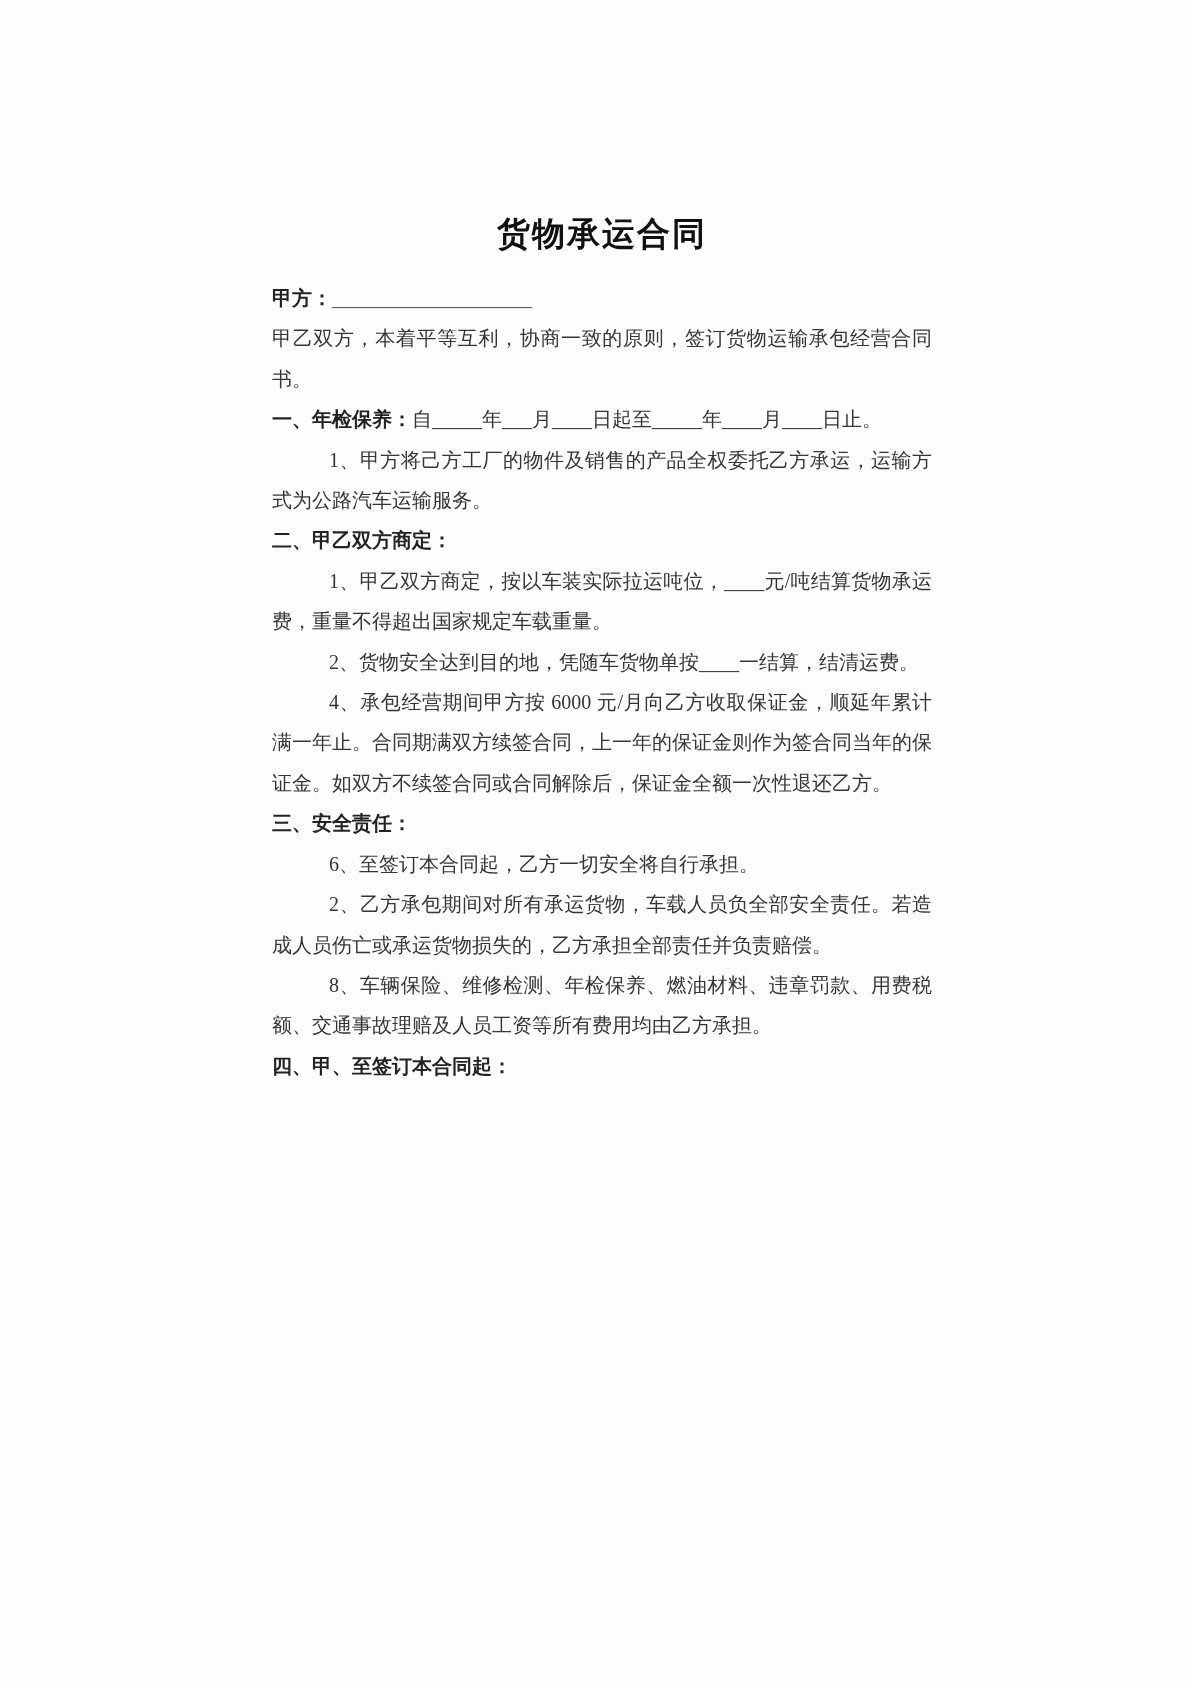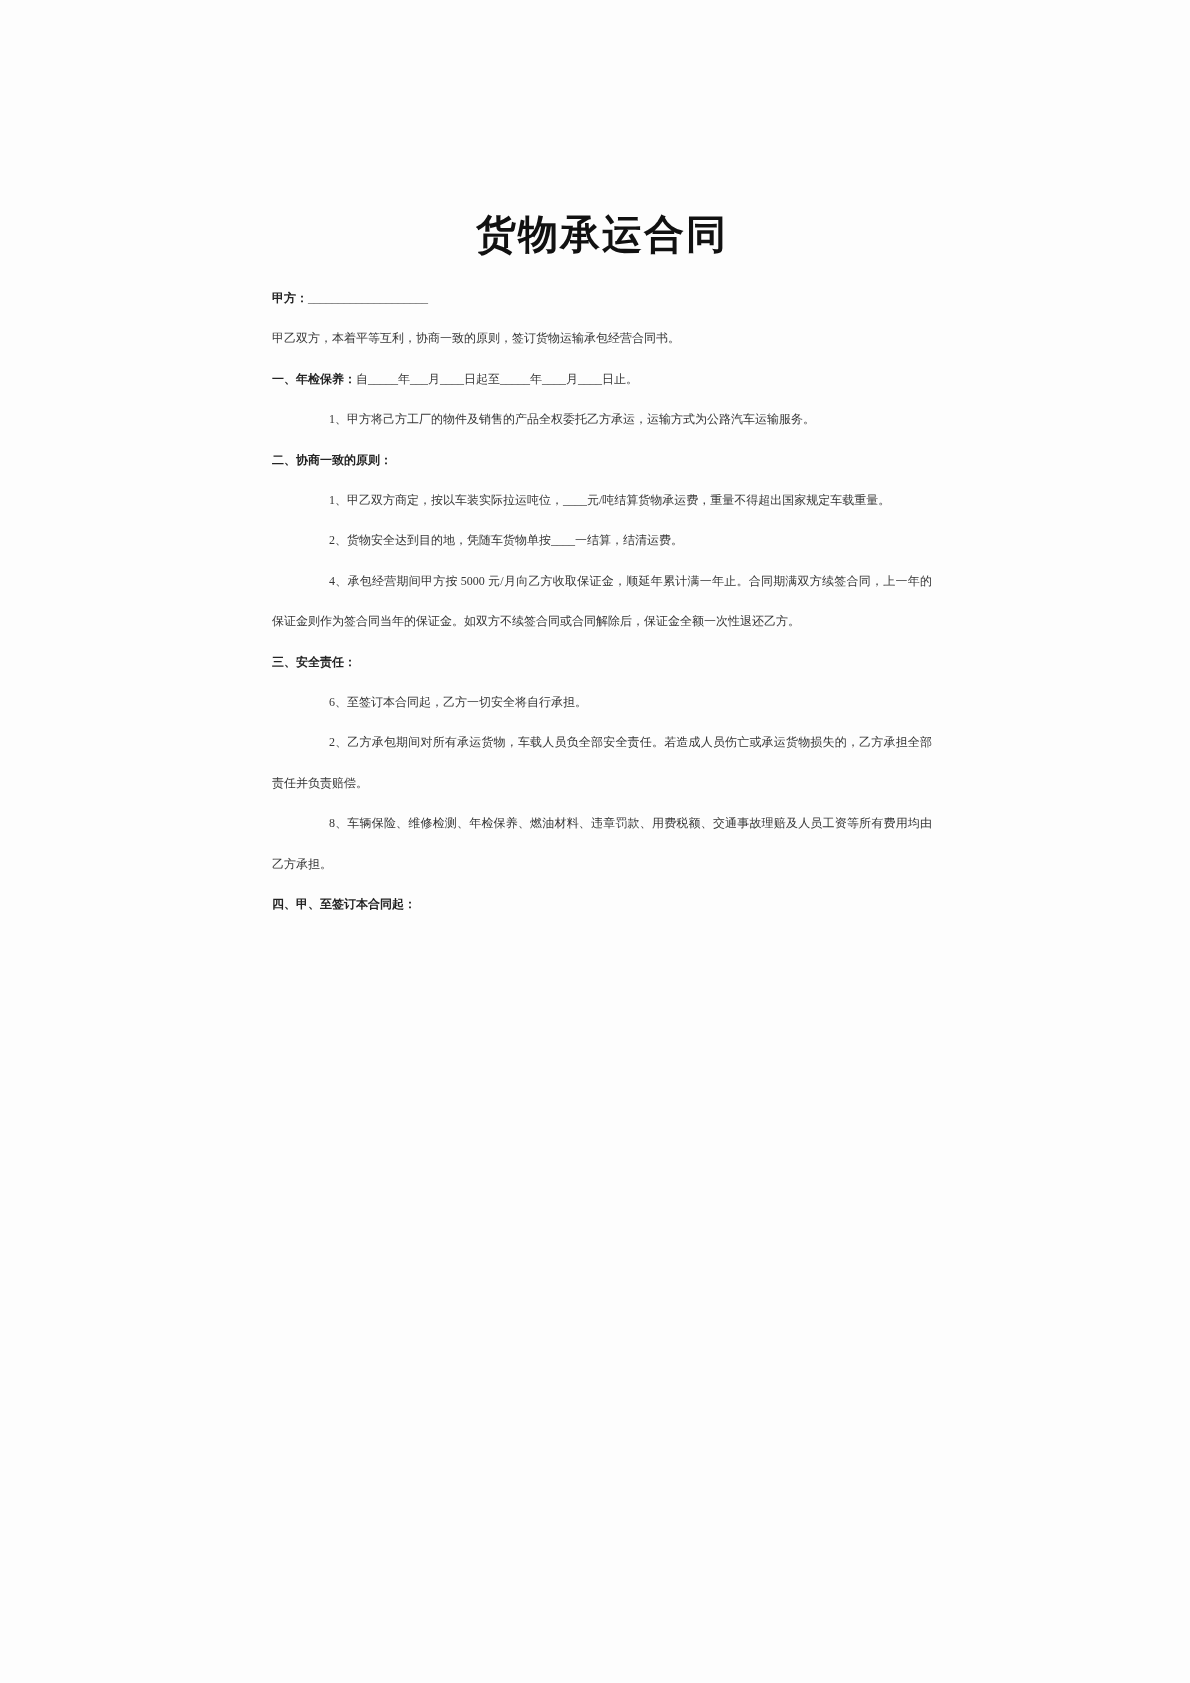--- a/index.html
+++ b/index.html
@@ -17,29 +17,29 @@
   }
   .content {
     position: absolute;
     left: 272px;
     top: 212px;
     width: 660px;
   }
   .title {
     font-family: "Liberation Sans", "DejaVu Sans", sans-serif;
     font-weight: 700;
-    font-size: 40px;
+    font-size: 33px;
     line-height: 44px;
     color: #111111;
     text-align: center;
     letter-spacing: 2px;
     margin: 0 0 22px 0;
   }
   .para {
-    font-size: 12px;
+    font-size: 20px;
     line-height: 40.4px;
     color: #353535;
     text-align: justify;
     margin: 0;
     word-break: break-all;
   }
   .para.numbered {
     text-indent: 57px;
   }
   .para.heading {
@@ -64,24 +64,24 @@
 <body>
 
 <div class="page">
   <div class="content">
     <h1 class="title">货物承运合同</h1>
     <div id="paragraphs">
         <div class="para field"><span>甲方：</span><span class="blank">____________________</span></div>
         <div class="para plain">甲乙双方，本着平等互利，协商一致的原则，签订货物运输承包经营合同书。</div>
         <div class="para heading-inline"><span class="lead">一、年检保养：</span><span>自_____年___月____日起至_____年____月____日止。</span></div>
         <div class="para numbered">1、甲方将己方工厂的物件及销售的产品全权委托乙方承运，运输方式为公路汽车运输服务。</div>
-        <div class="para heading">二、协商一致的原则：</div>
+        <div class="para heading">二、甲乙双方商定：</div>
         <div class="para numbered">1、甲乙双方商定，按以车装实际拉运吨位，____元/吨结算货物承运费，重量不得超出国家规定车载重量。</div>
         <div class="para numbered">2、货物安全达到目的地，凭随车货物单按____一结算，结清运费。</div>
-        <div class="para numbered">4、承包经营期间甲方按 5000 元/月向乙方收取保证金，顺延年累计满一年止。合同期满双方续签合同，上一年的保证金则作为签合同当年的保证金。如双方不续签合同或合同解除后，保证金全额一次性退还乙方。</div>
+        <div class="para numbered">4、承包经营期间甲方按 6000 元/月向乙方收取保证金，顺延年累计满一年止。合同期满双方续签合同，上一年的保证金则作为签合同当年的保证金。如双方不续签合同或合同解除后，保证金全额一次性退还乙方。</div>
         <div class="para heading">三、安全责任：</div>
         <div class="para numbered">6、至签订本合同起，乙方一切安全将自行承担。</div>
         <div class="para numbered">2、乙方承包期间对所有承运货物，车载人员负全部安全责任。若造成人员伤亡或承运货物损失的，乙方承担全部责任并负责赔偿。</div>
         <div class="para numbered">8、车辆保险、维修检测、年检保养、燃油材料、违章罚款、用费税额、交通事故理赔及人员工资等所有费用均由乙方承担。</div>
         <div class="para heading">四、甲、至签订本合同起：</div>
       </div>
   </div>
 </div>
 
 </body></html>

